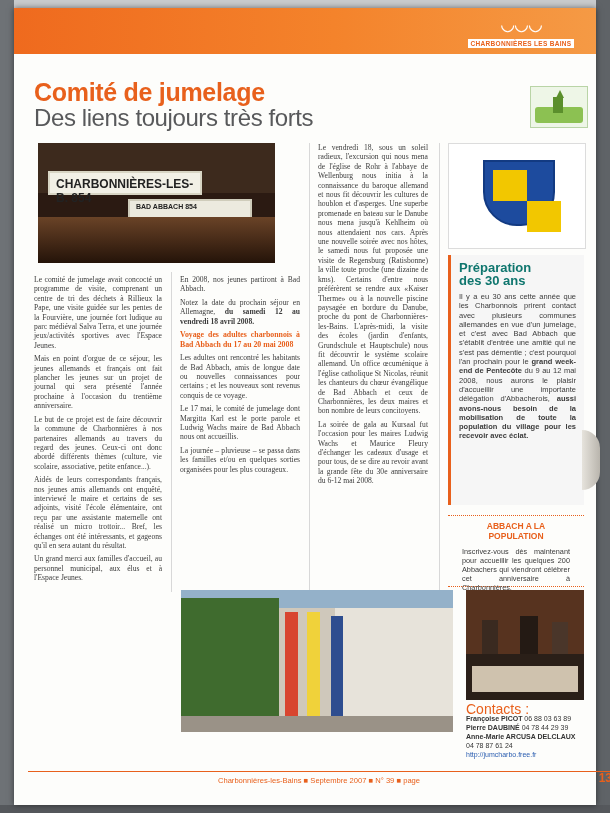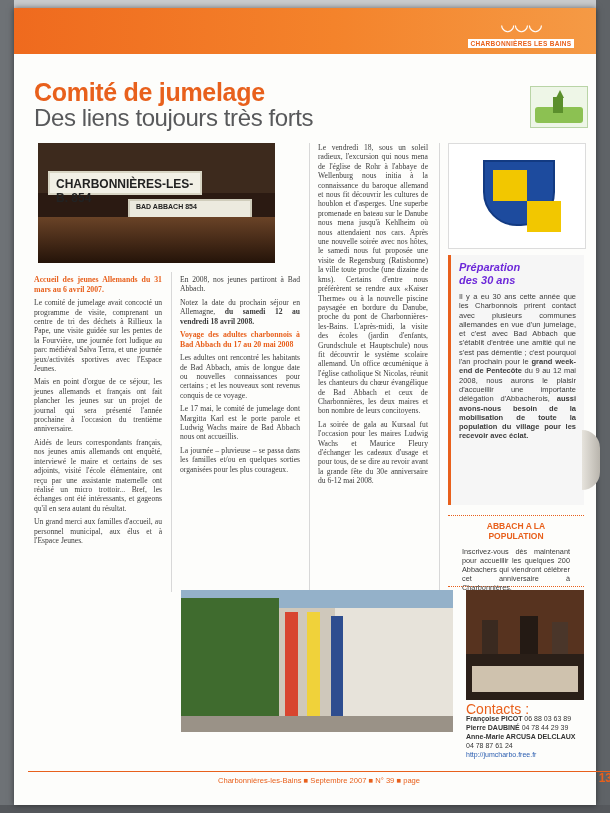--- a/index.html
+++ b/index.html
@@ -67,21 +67,21 @@
   .col{position:absolute;font-size:7.6px;line-height:9.4px;color:#3b3b3b;text-align:justify;font-family:Liberation Serif, serif;}
   .col p{margin:0 0 4px 0;}
   .c1{left:34px;top:275px;width:128px;}
   .c2{left:180px;top:275px;width:120px;}
   .c3{left:318px;top:143px;width:110px;}
   .sub{color:#e8601c;font-weight:bold;font-size:7.8px;line-height:9.6px;margin-bottom:3px;}
   .bold{font-weight:bold;}
   
   .orangebox{position:absolute;left:448px;top:255px;width:136px;height:250px;
         background:#f6f6f6;border-left:3px solid #e8601c;padding:6px 8px;box-sizing:border-box;}
-  .orangebox h3{margin:0 0 5px 0;font-size:11px;color:#6d28d9;line-height:13px;font-weight:bold;font-style:italic;}
+  .orangebox h3{margin:0 0 5px 0;font-size:13px;color:#0f766e;line-height:13px;font-weight:bold;}
   .orangebox p{margin:0;font-size:7.5px;line-height:9.3px;color:#3b3b3b;text-align:justify;}
   .appel{position:absolute;left:448px;top:515px;width:136px;height:72px;
         border-top:1px dotted #e8601c;border-bottom:1px dotted #e8601c;padding:5px 8px;box-sizing:border-box;}
   .appel h4{margin:0 0 3px 0;font-size:8.5px;color:#e8601c;text-align:center;font-weight:bold;line-height:10px;}
   .appel p{margin:6px;font-size:7.3px;line-height:9px;color:#3b3b3b;text-align:justify;}
   .contacts{position:absolute;left:466px;top:705px;width:120px;font-size:7px;line-height:9px;color:#333;}
   .contacts .ct{color:#e8601c;font-weight:normal;font-size:14px;margin-bottom:0;}
   .contacts .nm{font-weight:bold;}
   .contacts .mail{color:#2a5db0;}
   
@@ -141,23 +141,23 @@
           <div class="quart2"></div>
         </div>
     </div>
   </div>
 
   <div class="vline" style="left:171px;top:272px;height:320px;"></div>
   <div class="vline" style="left:309px;top:143px;height:449px;"></div>
   <div class="vline" style="left:439px;top:143px;height:449px;"></div>
 
   <div class="col c1">
-    <p class="sub">Accueil des jeunes Allemands du 31 mars au 6 avril 2007.</p>
     <p>Le comité de jumelage avait concocté un programme de visite, comprenant un centre de tri des déchets à Rillieux la Pape, une visite guidée sur les pentes de la Fourvière, une journée fort ludique au parc médiéval Salva Terra, et une journée jeux/activités sportives avec l'Espace Jeunes.</p>
     <p>Mais en point d'orgue de ce séjour, les jeunes allemands et français ont fait plancher les jeunes sur un projet de journal qui sera présenté l'année prochaine à l'occasion du trentième anniversaire.</p>
+    <p>Le but de ce projet est de faire découvrir la commune de Charbonnières à nos partenaires allemands au travers du regard des jeunes. Ceux-ci ont donc abordé différents thèmes (culture, vie scolaire, associative, petite enfance...).</p>
     <p>Aidés de leurs correspondants français, nos jeunes amis allemands ont enquêté, interviewé le maire et certains de ses adjoints, visité l'école élémentaire, ont reçu par une assistante maternelle ont réalisé un micro trottoir... Bref, les échanges ont été intéressants, et gageons qu'il en sera autant du résultat.</p>
     <p>Un grand merci aux familles d'accueil, au personnel municipal, aux élus et à l'Espace Jeunes.</p>
   </div>
 
   <div class="col c2">
     <p>En 2008, nos jeunes partiront à Bad Abbach.</p>
     <p><span>Notez la date du prochain séjour en Allemagne,</span>
        <span class="bold">du samedi 12 au vendredi 18 avril 2008.</span></p>
     <p class="sub">Voyage des adultes charbonnois à Bad Abbach du 17 au 20 mai 2008</p>
     <p>Les adultes ont rencontré les habitants de Bad Abbach, amis de longue date ou nouvelles connaissances pour certains ; et les nouveaux sont revenus conquis de ce voyage.</p>

